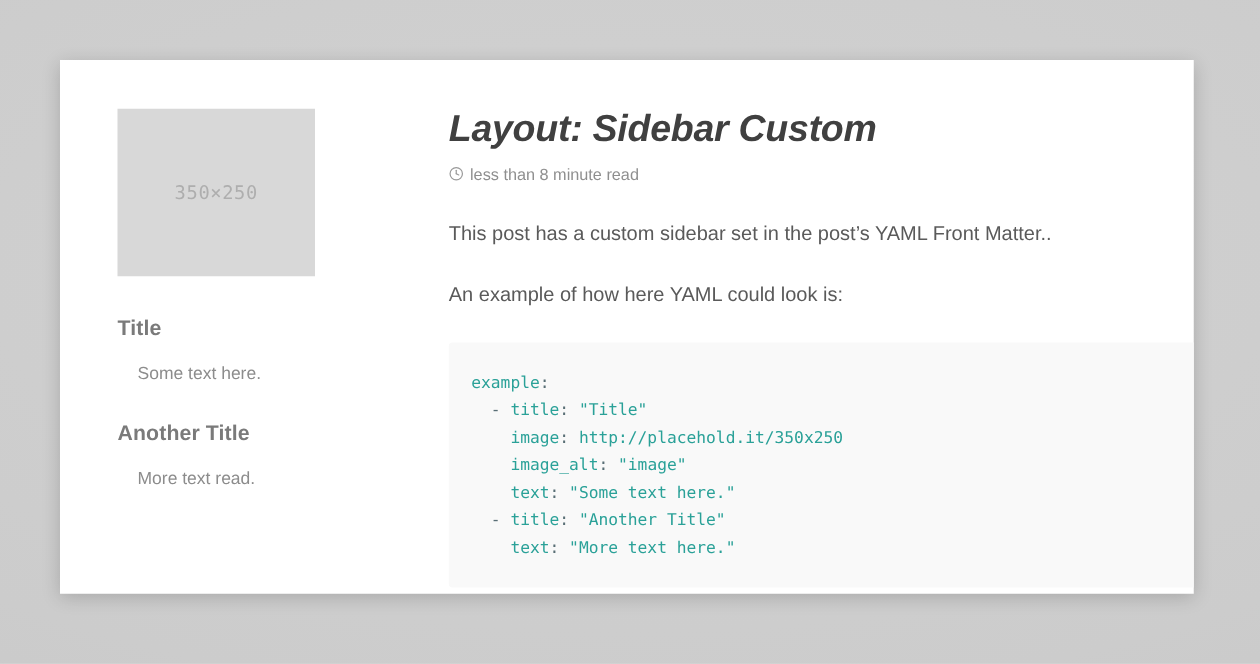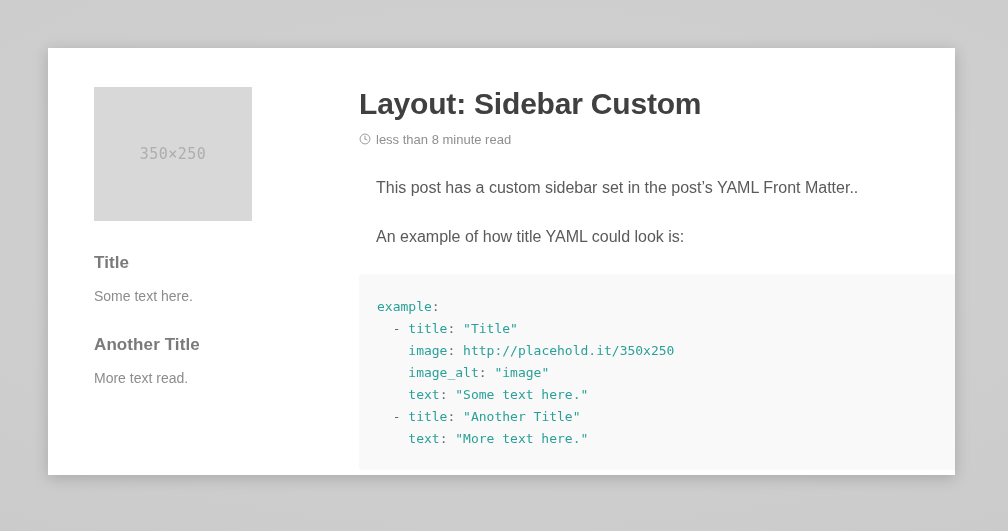--- a/index.html
+++ b/index.html
@@ -65,38 +65,39 @@
   .sidebar-title {
     font-size: 17px;
     font-weight: bold;
     color: #7a7a7a;
     margin: 0 0 14px 0;
     letter-spacing: 0.1px;
   }
   .sidebar-text {
     font-size: 14px;
     color: #8c8c8c;
-    margin: 0;
+    margin: 16px;
     line-height: 1.4;
   }
   
   .main {
     flex: 1 1 auto;
     padding-left: 92px;
     padding-right: 0;
     box-sizing: border-box;
     min-width: 0;
   }
   .post-title {
     font-size: 30px;
     font-weight: bold;
     color: #404040;
     margin: 0;
     letter-spacing: -0.2px;
     line-height: 1.15;
+    font-style: italic;
   }
   .post-meta {
     display: flex;
     align-items: center;
     gap: 5px;
     margin-top: 10px;
     font-size: 13px;
     color: #8f8f8f;
   }
   .clock-icon {
@@ -104,21 +105,21 @@
     width: 12px;
     height: 12px;
     flex: 0 0 12px;
     position: relative;
     top: 0px;
   }
   .clock-icon svg { display: block; }
   .post-para {
     font-size: 16px;
     color: #5a5a5a;
-    margin: 29px 0 0 17px;
+    margin: 29px 0 0 0;
     line-height: 1.45;
   }
   .post-para.second { margin-top: 26px; }
   .code-block {
     margin-top: 26px;
     margin-right: -60px;
     background: #f9f9f9;
     border-radius: 3px 0 0 3px;
     padding: 22px 0 20px 18px;
     overflow: hidden;
@@ -172,21 +173,21 @@
             <circle cx="8" cy="8" r="6.6" fill="none" stroke="#9a9a9a" stroke-width="1.3"></circle>
             <line x1="8" y1="8" x2="8" y2="4.3" stroke="#9a9a9a" stroke-width="1.3" stroke-linecap="round"></line>
             <line x1="8" y1="8" x2="10.7" y2="9.3" stroke="#9a9a9a" stroke-width="1.3" stroke-linecap="round"></line>
           </svg>
         </span>
         <span>less than 8 minute read</span>
       </div>
 
       <p class="post-para">This post has a custom sidebar set in the post’s YAML Front Matter..</p>
 
-      <p class="post-para second">An example of how title YAML could look is:</p>
+      <p class="post-para second">An example of how here YAML could look is:</p>
 
       <div class="code-block">
         <pre><code id="code-target"><span class="tok-key">example</span><span class="tok-punct">:</span>
   <span class="tok-dash">- </span><span class="tok-key">title</span><span class="tok-punct">:</span> <span class="tok-val">"Title"</span>
     <span class="tok-key">image</span><span class="tok-punct">:</span> <span class="tok-val">http://placehold.it/350x250</span>
     <span class="tok-key">image_alt</span><span class="tok-punct">:</span> <span class="tok-val">"image"</span>
     <span class="tok-key">text</span><span class="tok-punct">:</span> <span class="tok-val">"Some text here."</span>
   <span class="tok-dash">- </span><span class="tok-key">title</span><span class="tok-punct">:</span> <span class="tok-val">"Another Title"</span>
     <span class="tok-key">text</span><span class="tok-punct">:</span> <span class="tok-val">"More text here."</span></code></pre>
       </div>

